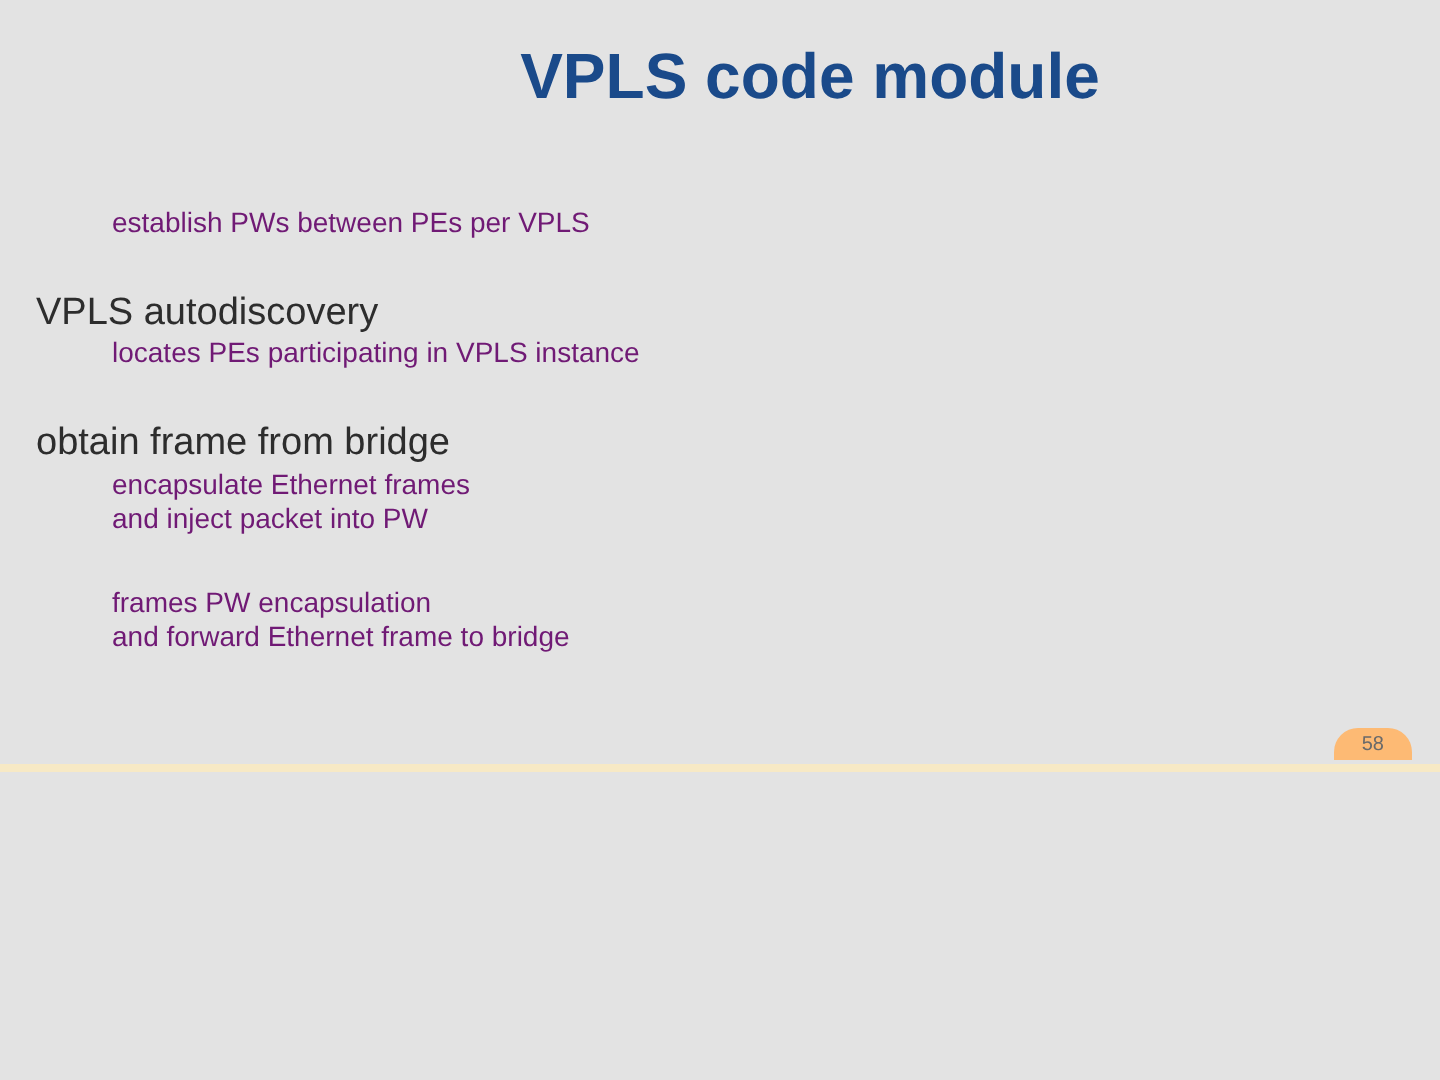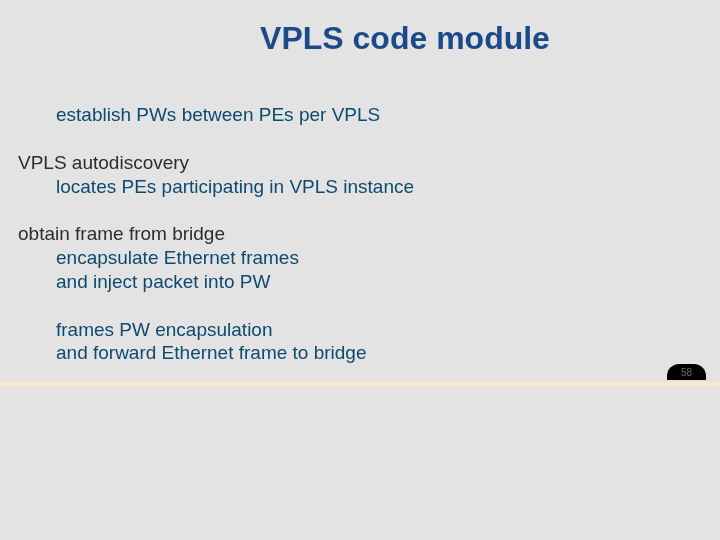--- a/index.html
+++ b/index.html
@@ -25,30 +25,30 @@
   }
   .section {
     margin-bottom: 24px;
   }
   .section .lead {
     font-size: 19px;
     color: #2d2d2d;
     line-height: 1.25;
   }
   .section .sub {
-    font-size: 19px;
-    color: #0c4a6e;
+    font-size: 14px;
+    color: #701a75;
     line-height: 1.25;
     padding-left: 38px;
   }
   .pagenum {
     position: absolute;
     right: 14px;
     bottom: 6px;
-    background: #000000;
+    background: #fdba74;
     border-radius: 12px 12px 0 0;
     padding: 3px 14px 2px 14px;
     font-size: 10px;
     color: #6a6a6a;
     text-align: center;
     min-width: 34px;
   }
   .footerbar {
     position: absolute;
     left: 0;

